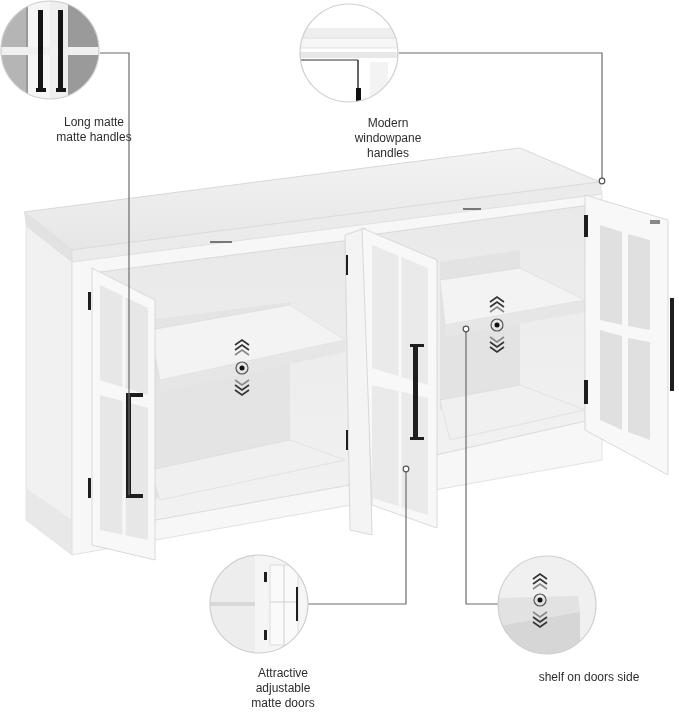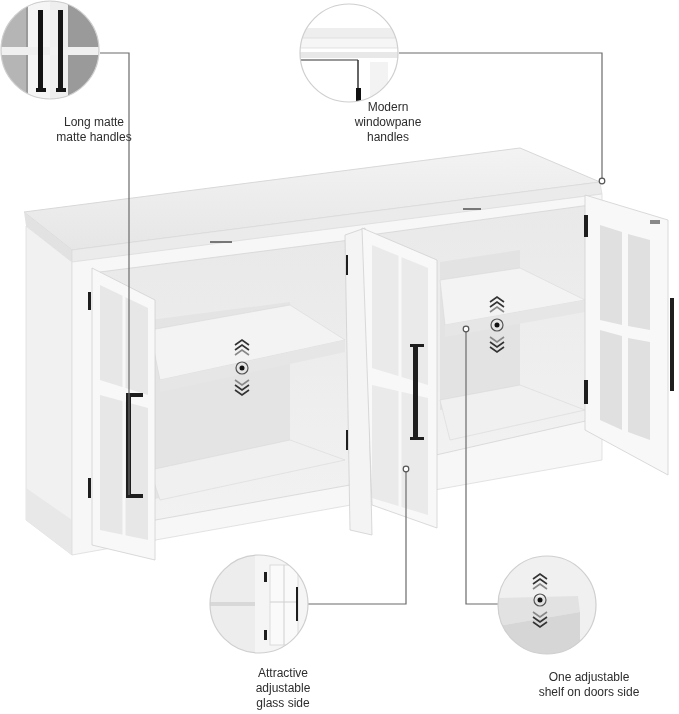--- a/index.html
+++ b/index.html
@@ -206,30 +206,29 @@
     </g>
     <circle cx="547" cy="605" r="49" fill="none" stroke="#cfcfcf" stroke-width="1.2"></circle>
   </g>
 </svg>
 
 <div class="label" style="left:0; top:115px; width:110px;">
   <span>Long matte</span>
   <span>matte handles</span>
 </div>
 
-<div class="label" style="left:297px; top:100px; width:104px;">
+<div class="label" style="left:297px; top:116px; width:104px;">
   <span>Modern</span>
   <span>windowpane</span>
   <span>handles</span>
 </div>
 
 <div class="label" style="left:192px; top:666px; width:104px;">
   <span>Attractive</span>
   <span>adjustable</span>
-  <span>glass side</span>
+  <span>matte doors</span>
 </div>
 
 <div class="label" style="left:480px; top:670px; width:140px;">
-  <span>One adjustable</span>
   <span>shelf on doors side</span>
 </div>
 
 </div>
 
 </body></html>

